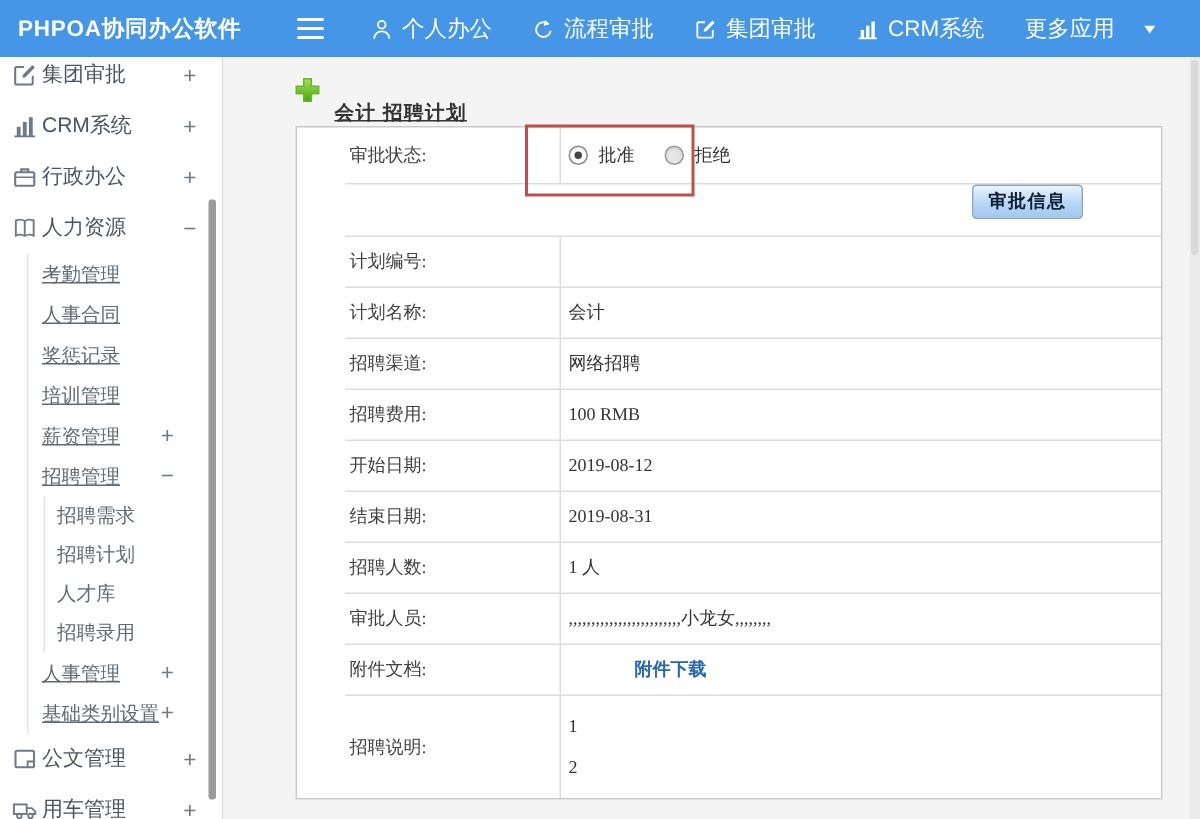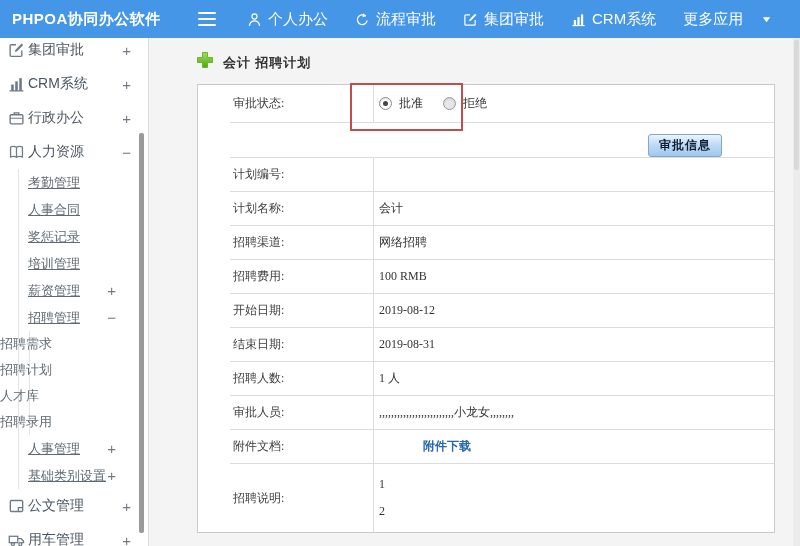--- a/index.html
+++ b/index.html
@@ -19,48 +19,48 @@
   .nav-item .s-icon svg{width:15px;height:15px;}
   .nav-item .caret svg{width:11px;height:11px;margin-left:12px;}
 
   
   .sidebar{position:absolute;left:0;top:38px;width:148px;bottom:0;background:#fff;
            border-right:1px solid #ddd;overflow:hidden;}
   .side-list{position:relative;margin-top:-5px;}
   .side-item{position:relative;display:flex;align-items:center;cursor:pointer;}
   .side-item.lvl0{height:34px;font-size:14px;padding-left:28px;color:#4a5560;}
   .side-item.lvl1{height:27px;font-size:13px;padding-left:28px;color:#5f6a73;text-decoration:underline;}
-  .side-item.lvl2{height:26px;font-size:13px;color:#5f6a73;}
+  .side-item.lvl2{height:26px;font-size:13px;padding-left:38px;color:#5f6a73;}
   .side-item .s-icon{position:absolute;left:8px;top:50%;transform:translateY(-50%);
                      color:#6e7a86;display:flex;}
   .side-item .s-icon svg{width:17px;height:17px;}
   .side-item .toggle{position:absolute;color:#70"#";}
   .side-item .toggle{position:absolute;color:#707a84;font-size:15px;line-height:1;}
   .side-item.lvl0 .toggle{right:17px;}
   .side-item.lvl1 .toggle{right:32px;}
   .guide{position:absolute;width:1px;background:#e4e4e4;}
   .guide.g1{left:18px;top:136px;height:320px;}
   .guide.g2{left:29px;top:298px;height:104px;}
   .side-thumb{position:absolute;left:139px;top:95px;width:5px;height:400px;background:#9a9a9a;
               border-radius:2px;}
 
   
   .content{position:absolute;left:149px;top:38px;right:0;bottom:0;background:#f4f4f4;}
   .title-row{position:relative;height:46px;}
   .add-icon{position:absolute;left:47px;top:13px;width:18px;height:18px;cursor:pointer;}
-  .page-title{position:absolute;left:74px;top:16px;margin:0;
-              font:bold 13px "Liberation Serif",serif;color:#333;letter-spacing:1px;}
+  .page-title{position:absolute;left:74px;top:28px;margin:0;
+              font:bold 13px "Liberation Serif",serif;color:#333;letter-spacing:1px;text-decoration:underline;}
 
   .form-table{position:absolute;left:48px;top:46px;width:578px;background:#fff;
               border:1px solid #c9c9c9;box-sizing:border-box;
               font-family:"Liberation Serif",serif;padding-left:32px;}
   .trow{display:flex;border-bottom:1px solid #dcdcdc;box-sizing:border-box;}
   .trow:last-child{border-bottom:none;}
   .status-row{height:38px;}
-  .button-row{height:35px;justify-content:flex-end;align-items:flex-end;padding-right:52px;}
+  .button-row{height:35px;justify-content:flex-end;align-items:flex-start;padding-right:52px;}
   .frow{height:34px;}
   .frow.tall{height:68px;}
   .fl{width:144px;min-width:144px;border-right:1px solid #dcdcdc;padding-left:3px;
       display:flex;align-items:center;font-size:12px;color:#404040;box-sizing:border-box;}
   .fv{flex:1;padding-left:5px;display:flex;align-items:center;font-size:12px;color:#333;}
   .frow.tall .fv{flex-direction:column;align-items:flex-start;justify-content:center;gap:12px;}
   .fv a{color:#2767ae;font-weight:bold;text-decoration:none;margin-left:44px;}
 
   .radio-opt{display:flex;align-items:center;gap:7px;margin-right:20px;font-size:12px;
              color:#333;cursor:pointer;}

